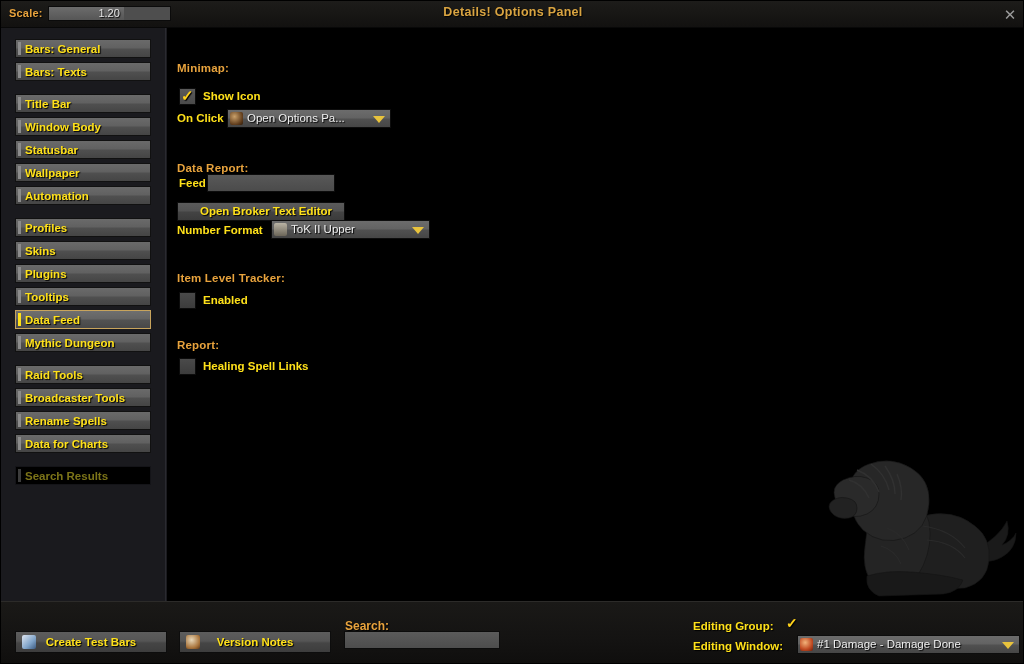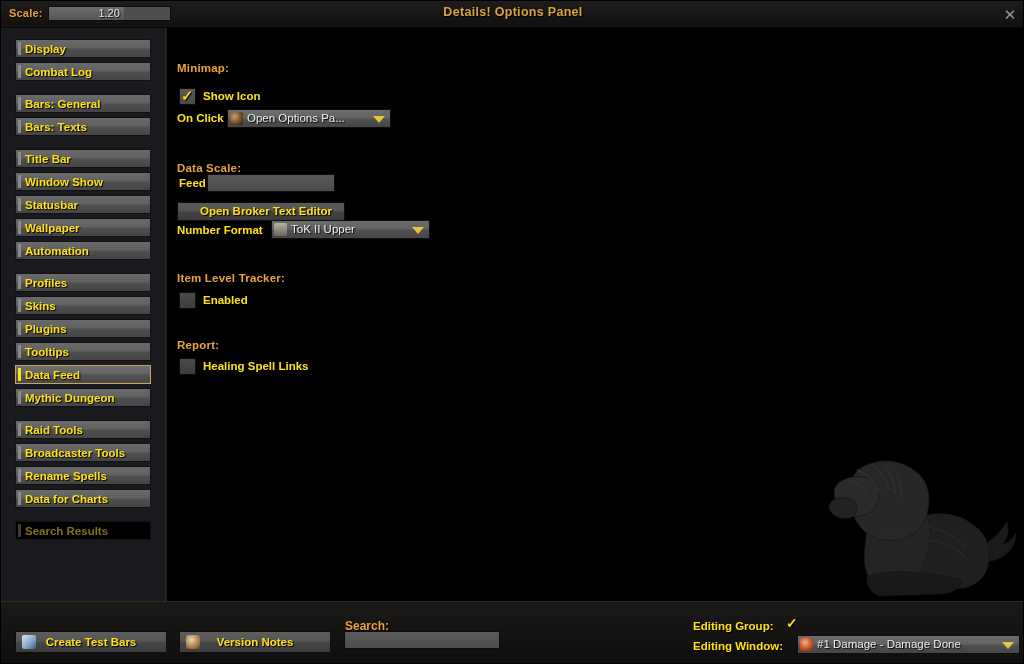--- a/index.html
+++ b/index.html
@@ -334,50 +334,40 @@
         <div id="scale-value">1.20</div>
       </div>
     </div>
     <div id="window-title">Details! Options Panel</div>
     <div id="close-btn">✕</div>
   </div>
 
   <div id="sidebar">
     <div style="height:11px"></div>
 
+
     <div class="nav-group">
       <div class="nav-item">
         <div class="tick"></div>
-        <div class="lbl">Display</div>
-      </div>
-      <div class="nav-item">
-        <div class="tick"></div>
-        <div class="lbl">Combat Log</div>
+        <div class="lbl">Bars: General</div>
+      </div>
+      <div class="nav-item">
+        <div class="tick"></div>
+        <div class="lbl">Bars: Texts</div>
       </div>
     </div>
 
     <div class="nav-group">
       <div class="nav-item">
         <div class="tick"></div>
-        <div class="lbl">Bars: General</div>
-      </div>
-      <div class="nav-item">
-        <div class="tick"></div>
-        <div class="lbl">Bars: Texts</div>
-      </div>
-    </div>
-
-    <div class="nav-group">
-      <div class="nav-item">
-        <div class="tick"></div>
         <div class="lbl">Title Bar</div>
       </div>
       <div class="nav-item">
         <div class="tick"></div>
-        <div class="lbl">Window Show</div>
+        <div class="lbl">Window Body</div>
       </div>
       <div class="nav-item">
         <div class="tick"></div>
         <div class="lbl">Statusbar</div>
       </div>
       <div class="nav-item">
         <div class="tick"></div>
         <div class="lbl">Wallpaper</div>
       </div>
       <div class="nav-item">
@@ -449,21 +439,21 @@
     </div>
     <div class="fld-label" style="left:36px; top:62px;">Show Icon</div>
 
     <div class="fld-label" style="left:10px; top:84px;">On Click</div>
     <div class="ddown" style="left:60px; top:81px; width:164px;">
       <span class="dicon" style="background:radial-gradient(circle at 35% 35%, #c9a06a, #5d3a1a 70%, #2c1a0c);"></span>
       <span class="dtext">Open Options Pa...</span>
       <span class="darrow"></span>
     </div>
 
-    <div class="section-head" style="left:10px; top:134px;">Data Scale:</div>
+    <div class="section-head" style="left:10px; top:134px;">Data Report:</div>
 
     <div class="fld-label" style="left:12px; top:149px;">Feed</div>
     <div class="tinput" style="left:40px; top:146px; width:128px;">
       <span class="tval"></span>
     </div>
 
     <div class="pbtn" style="left:10px; top:174px; width:168px;">
       <span class="bic" style="background:linear-gradient(to bottom,#d9d2c4,#8a8274);"></span>
       <span class="btext">Open Broker Text Editor</span>
     </div>

